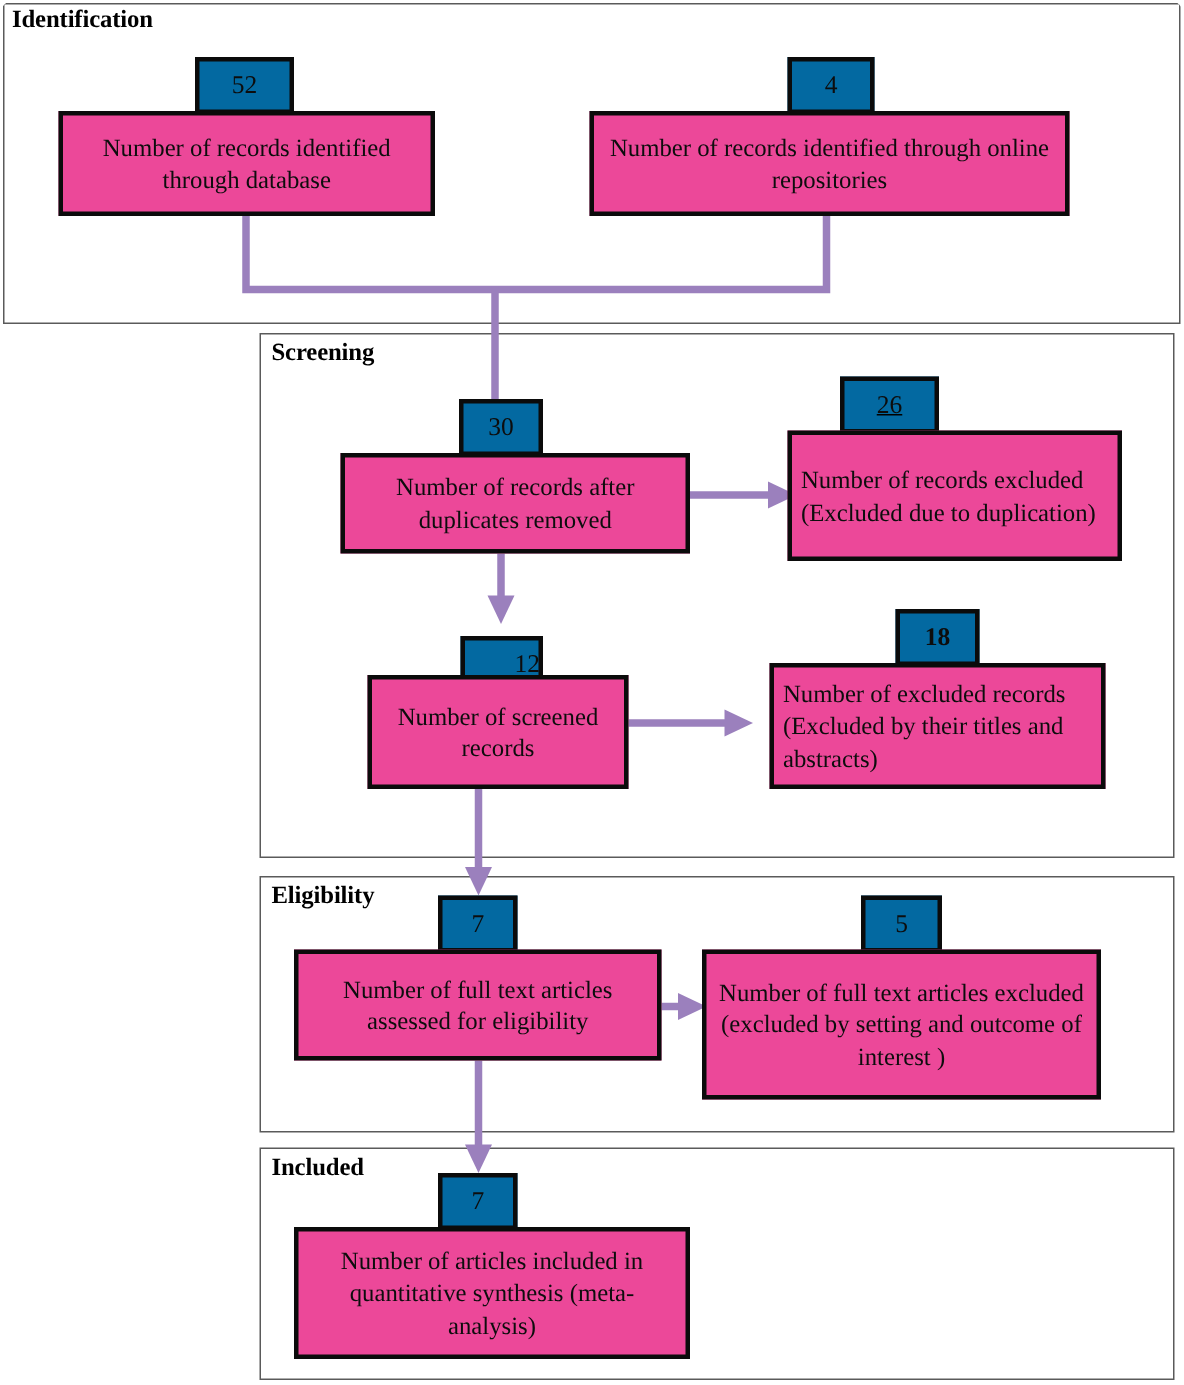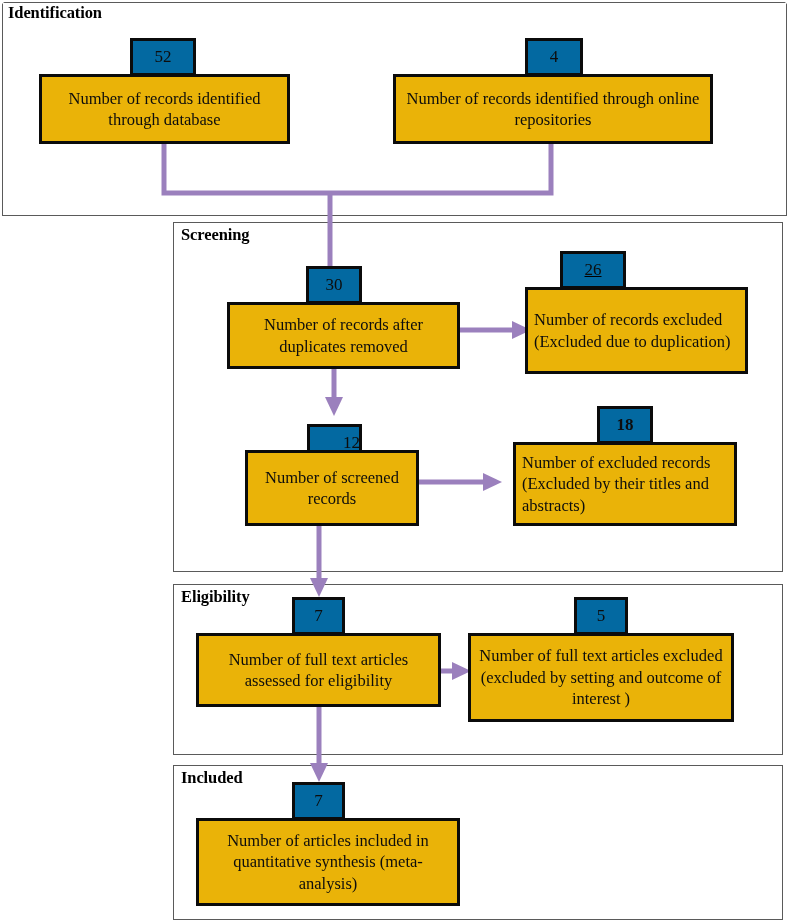--- a/index.html
+++ b/index.html
@@ -30,21 +30,21 @@
     font-size: 16.5px;
     color: #000000;
     letter-spacing: -0.1px;
     white-space: nowrap;
   }
   
   .node-box {
     position: absolute;
     box-sizing: border-box;
     border: 3px solid #0b0b0b;
-    background: #eab308;
+    background: #ec4899;
     display: flex;
     align-items: center;
     justify-content: center;
     z-index: 5;
   }
   .node-text {
     font-family: "Liberation Serif", "DejaVu Serif", serif;
     font-size: 16.5px;
     line-height: 1.30;
     color: #0d0d0d;
@@ -176,21 +176,21 @@
   <div class="count-badge" style="left:292px; top:597px; width:53px; height:38px;">
     <span>7</span>
   </div>
   <div class="node-box" style="left:196px; top:633px; width:245px; height:74px;">
     <div class="node-text align-center">Number of full text articles assessed for eligibility</div>
   </div>
 
   <div class="count-badge" style="left:574px; top:597px; width:54px; height:38px;">
     <span>5</span>
   </div>
-  <div class="node-box" style="left:468px; top:633px; width:266px; height:89px;">
+  <div class="node-box" style="left:468px; top:633px; width:266px; height:100px;">
     <div class="node-text align-center">Number of full text articles excluded (excluded by setting and outcome of interest )</div>
   </div>
 
   <div class="count-badge" style="left:292px; top:782px; width:53px; height:38px;">
     <span>7</span>
   </div>
   <div class="node-box" style="left:196px; top:818px; width:264px; height:88px;">
     <div class="node-text align-center">Number of articles included in quantitative synthesis (meta-analysis)</div>
   </div>
 

